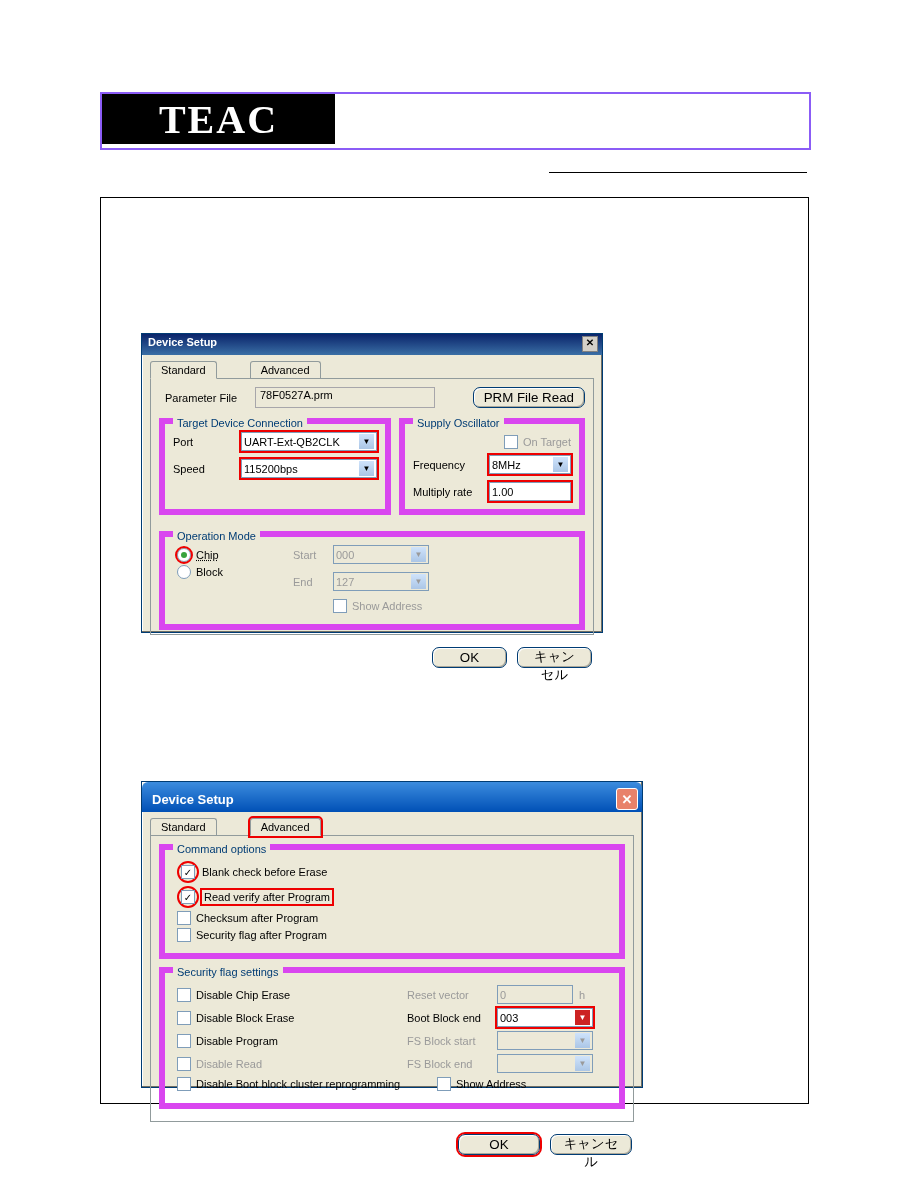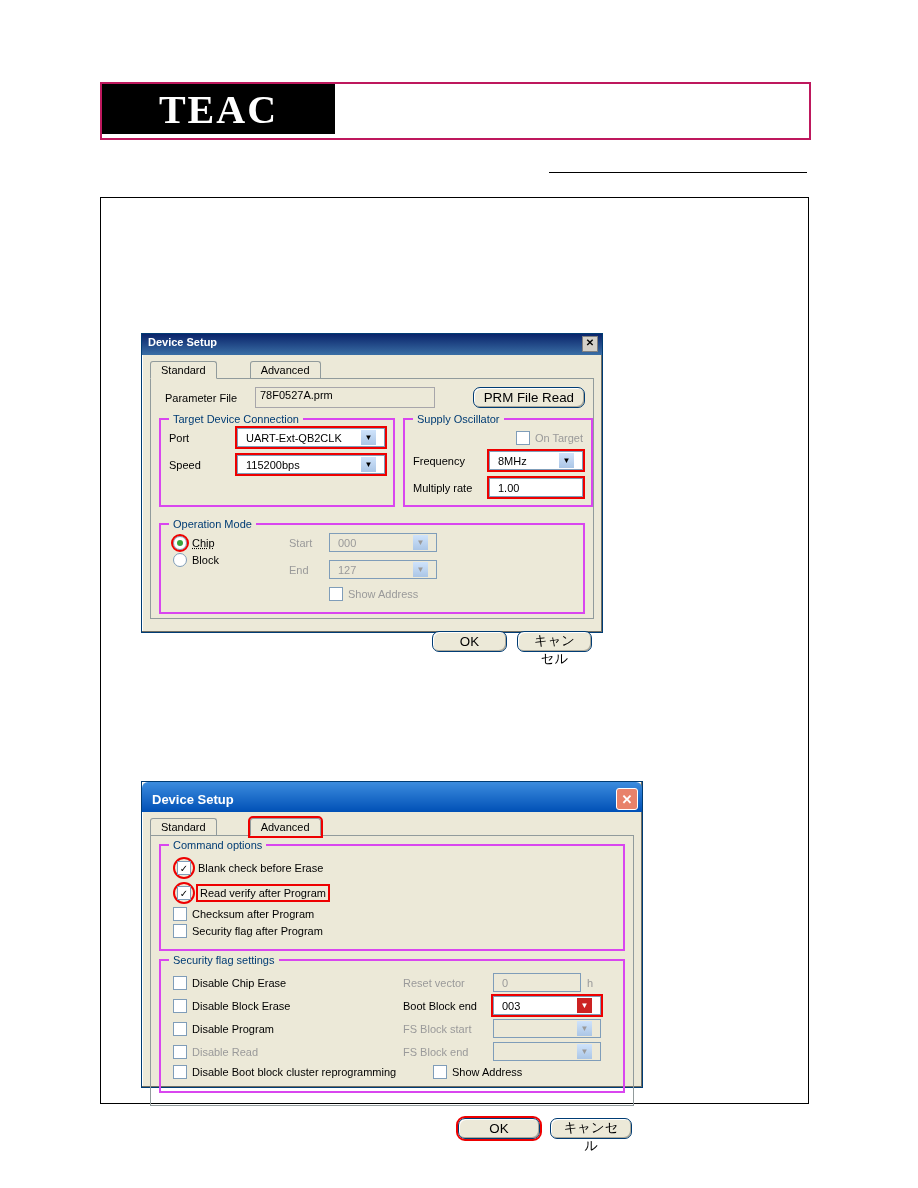--- a/index.html
+++ b/index.html
@@ -1,37 +1,37 @@
 <!DOCTYPE html>
 <html><head>
 <meta charset="utf-8">
 <style>
   body { margin: 0; background: #fff; font-family: "MS UI Gothic", Tahoma, sans-serif; font-size: 11px; color: #000; }
   .page { width: 918px; height: 1188px; position: relative; }
-  .logo-box { position: absolute; left: 100px; top: 82px; width: 707px; height: 54px; border: 2px solid #be185d; display: flex; }
+  .logo-box { position: absolute; left: 100px; top: 92px; width: 707px; height: 54px; border: 2px solid #8b5cf6; display: flex; }
   .logo { width: 233px; height: 50px; background: #000; color: #fff; font-family: Georgia, "Times New Roman", serif; font-weight: bold; font-size: 40px; letter-spacing: 2px; display: flex; align-items: center; justify-content: center; }
   .hr1b { position: absolute; left: 549px; top: 172px; width: 258px; border-top: 1px solid #000; }
   .content-box { position: absolute; left: 100px; top: 197px; width: 707px; height: 905px; border: 1px solid #000; }
 
   
   .dlg { position: absolute; background: #ece9d8; border: 1px solid #003c74; box-shadow: inset -1px -1px 0 #716f64, inset 1px 1px 0 #fff; }
   .dlg1 { left: 40px; top: 135px; width: 460px; height: 298px; }
   .titlebar { height: 19px; background: linear-gradient(#0a246a, #3a6ea5); color: #fff; font-weight: bold; padding: 2px 4px 0 6px; font-size: 11px; display: flex; justify-content: space-between; }
   .close-x { width: 14px; height: 14px; background: #d4d0c8; color: #000; border: 1px solid #808080; font-size: 10px; line-height: 12px; text-align: center; }
   .tabstrip { margin: 6px 0 0 8px; display: flex; gap: 34px; }
   .tab { background: #ece9d8; border: 1px solid #919b9c; border-bottom: none; border-radius: 3px 3px 0 0; padding: 2px 10px; margin-right: -1px; position: relative; }
   .tab.active { background: #ece9d8; z-index: 2; border-bottom: 1px solid #ece9d8; margin-bottom: -1px; }
   .tabpage { margin: 0 8px 8px 8px; border: 1px solid #919b9c; padding: 8px 8px 4px 8px; }
-  .grp { border: 2px solid #d946ef; padding: 8px; margin-bottom: 8px; position: relative; }
+  .grp { border: 6px solid #d946ef; padding: 8px; margin-bottom: 8px; position: relative; }
   .grp-title { position: absolute; top: -7px; left: 8px; background: #ece9d8; padding: 0 4px; color: #003c74; }
   .row { display: flex; align-items: center; margin-bottom: 8px; }
   .lbl { width: 68px; }
   .input-ro { background: #ece9d8; border: 1px solid #a7a6aa; height: 17px; padding: 1px 4px; }
   .btn { background: #ece9d8; border: 1px solid #003c74; border-radius: 7px; height: 21px; padding: 0 10px; box-shadow: inset 1px 1px 0 #fff, inset -1px -1px 0 #aca899; }
-  .select, .textin { background: #fff; border: 1px solid #7f9db9; height: 17px; padding: 0 8px; display: flex; align-items: center; justify-content: space-between; }
+  .select, .textin { background: #fff; border: 1px solid #7f9db9; height: 17px; padding: 0 2px; display: flex; align-items: center; justify-content: space-between; }
   .select .arrow { width: 15px; height: 15px; background: linear-gradient(#cfe3fb,#abc6e6); display: flex; align-items: center; justify-content: center; font-size: 8px; }
   .redbox { outline: 2px solid #e00; outline-offset: 0; }
   .checkbox { width: 12px; height: 12px; border: 1px solid #7f9db9; background: #fff; display: inline-flex; align-items: center; justify-content: center; margin-right: 5px; font-size: 10px; flex-shrink: 0; }
   .radio { width: 12px; height: 12px; border: 1px solid #7f9db9; border-radius: 50%; background: #fff; display: inline-flex; align-items: center; justify-content: center; margin-right: 5px; flex-shrink: 0; }
   .radio.on::after { content: ""; width: 6px; height: 6px; border-radius: 50%; background: #39a33c; }
   .disabled { color: #9a9a9a; }
   .disabled .select, .disabled .textin, .sel-dis { background: #ece9d8; color: #9a9a9a; text-align: center; }
   .dlg-btns { display: flex; justify-content: flex-end; gap: 10px; padding: 4px 10px 8px 0; }
 
   

